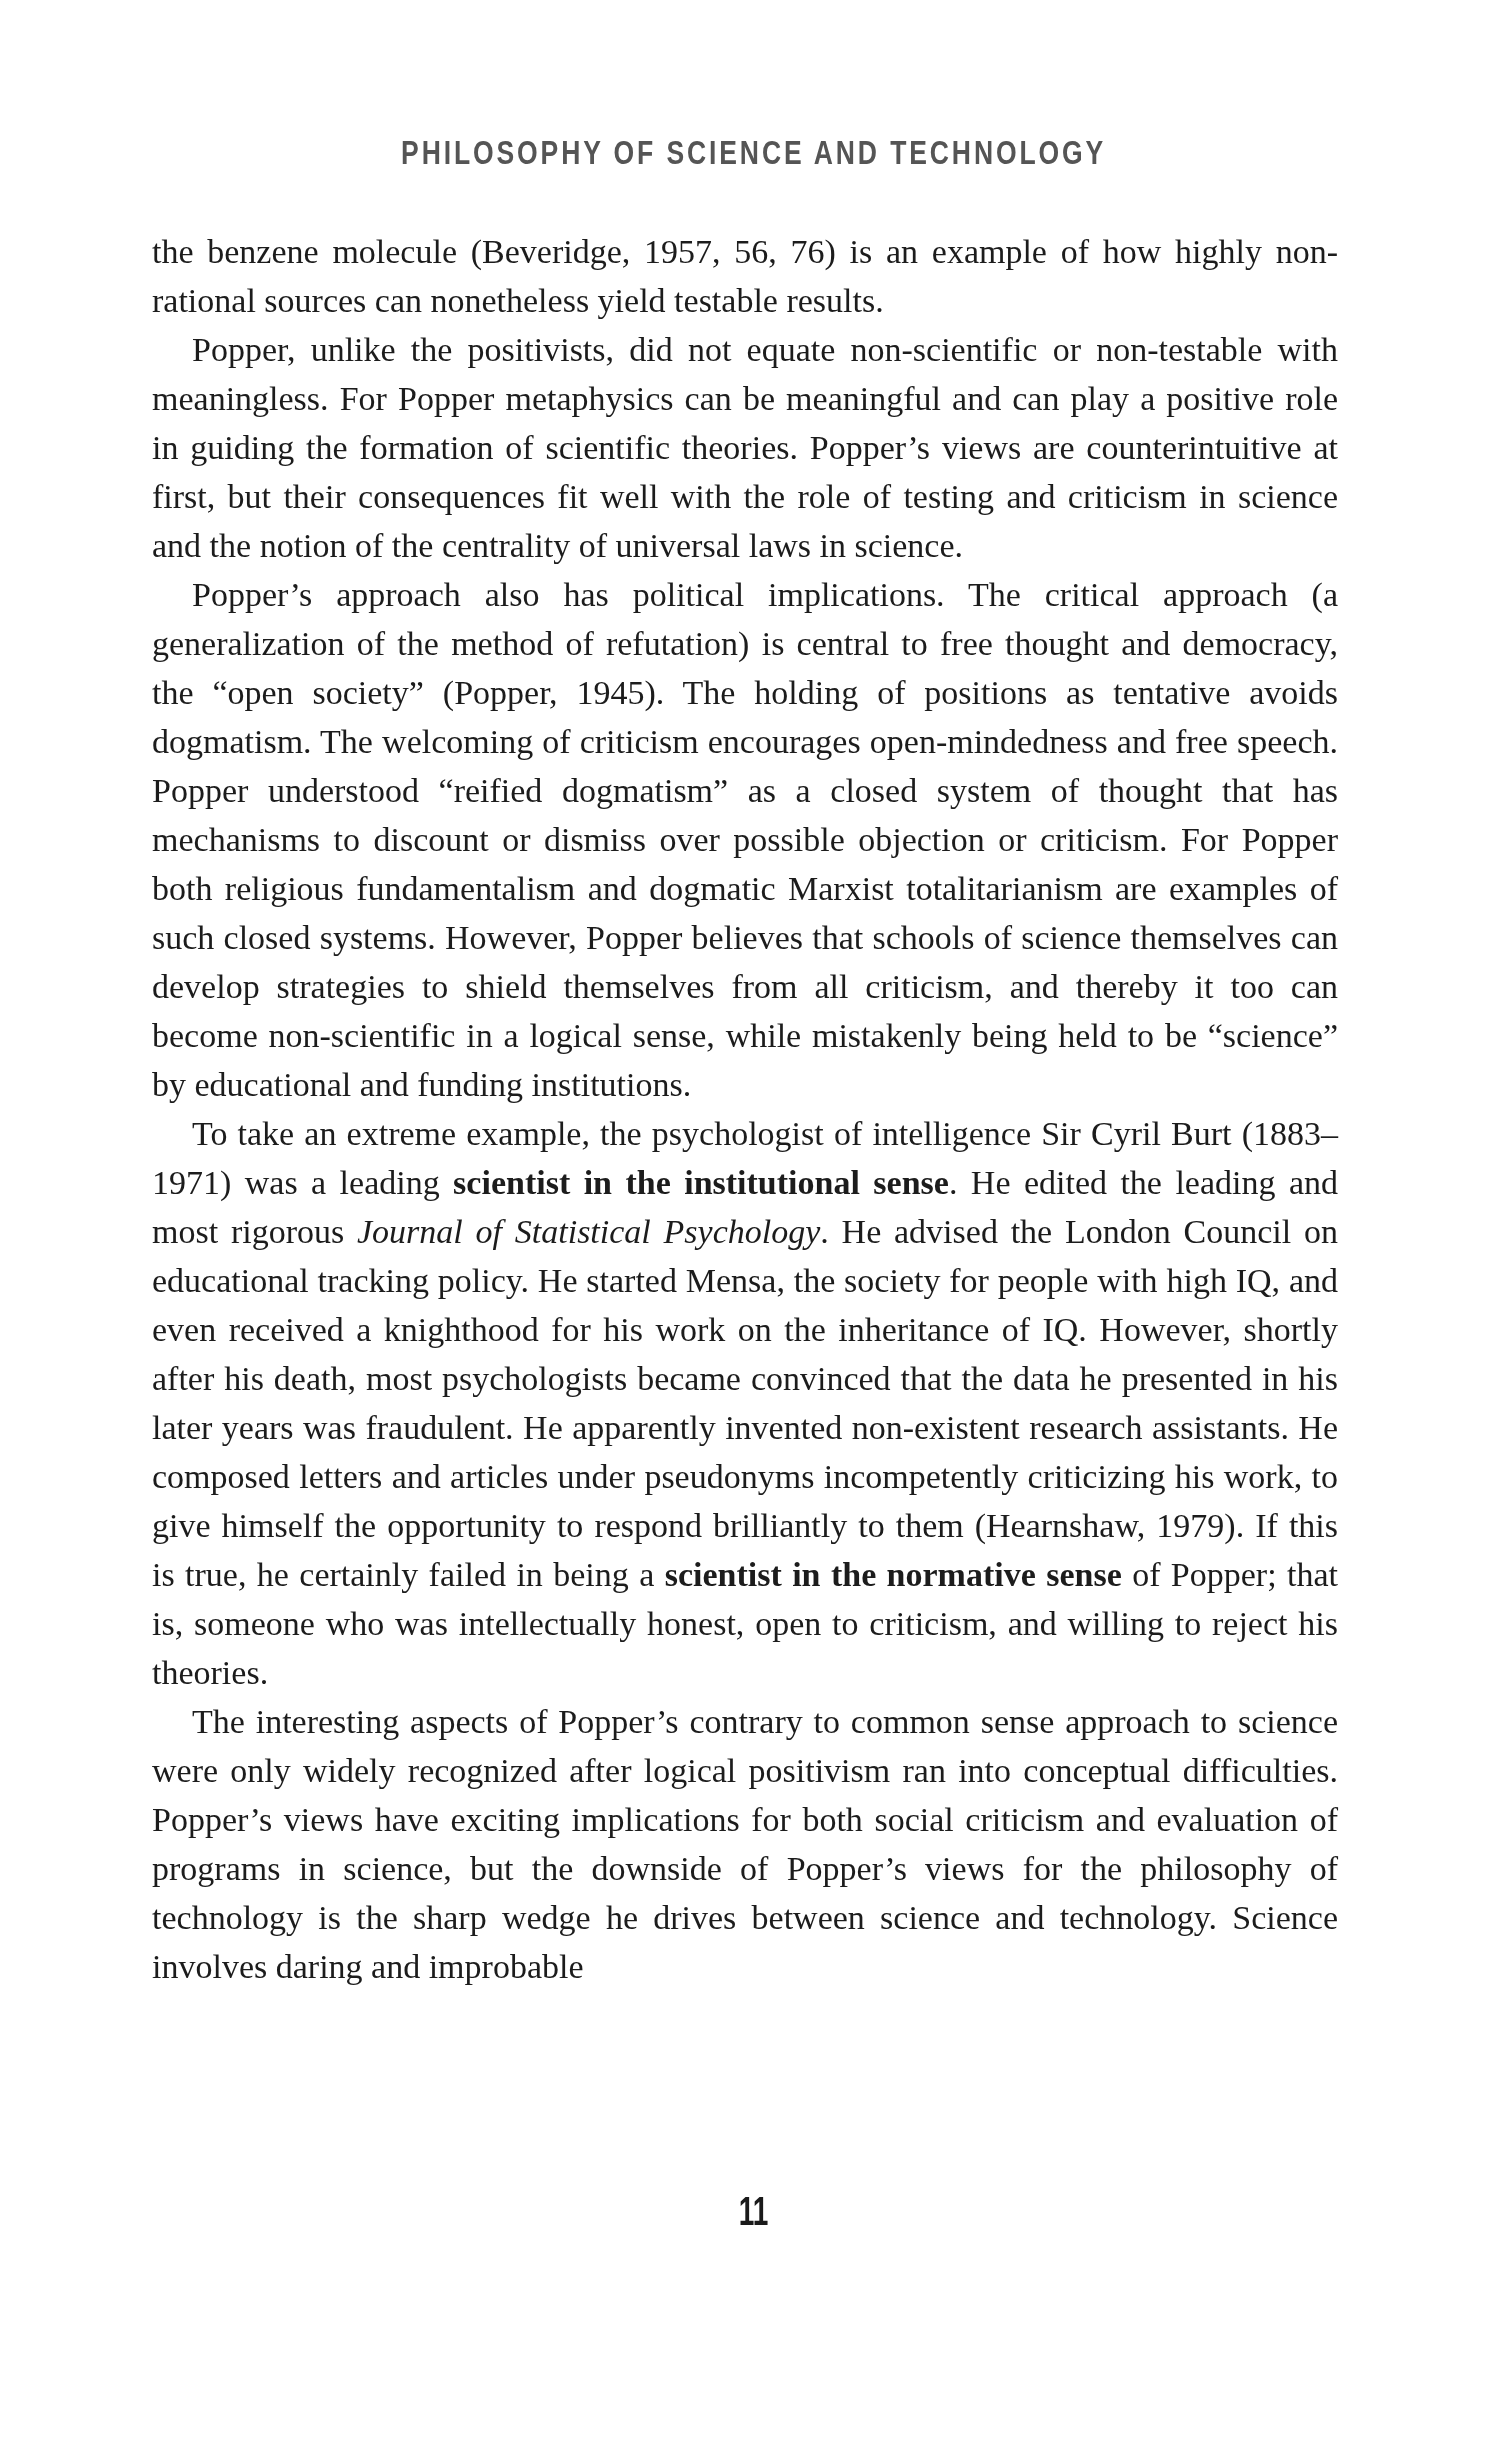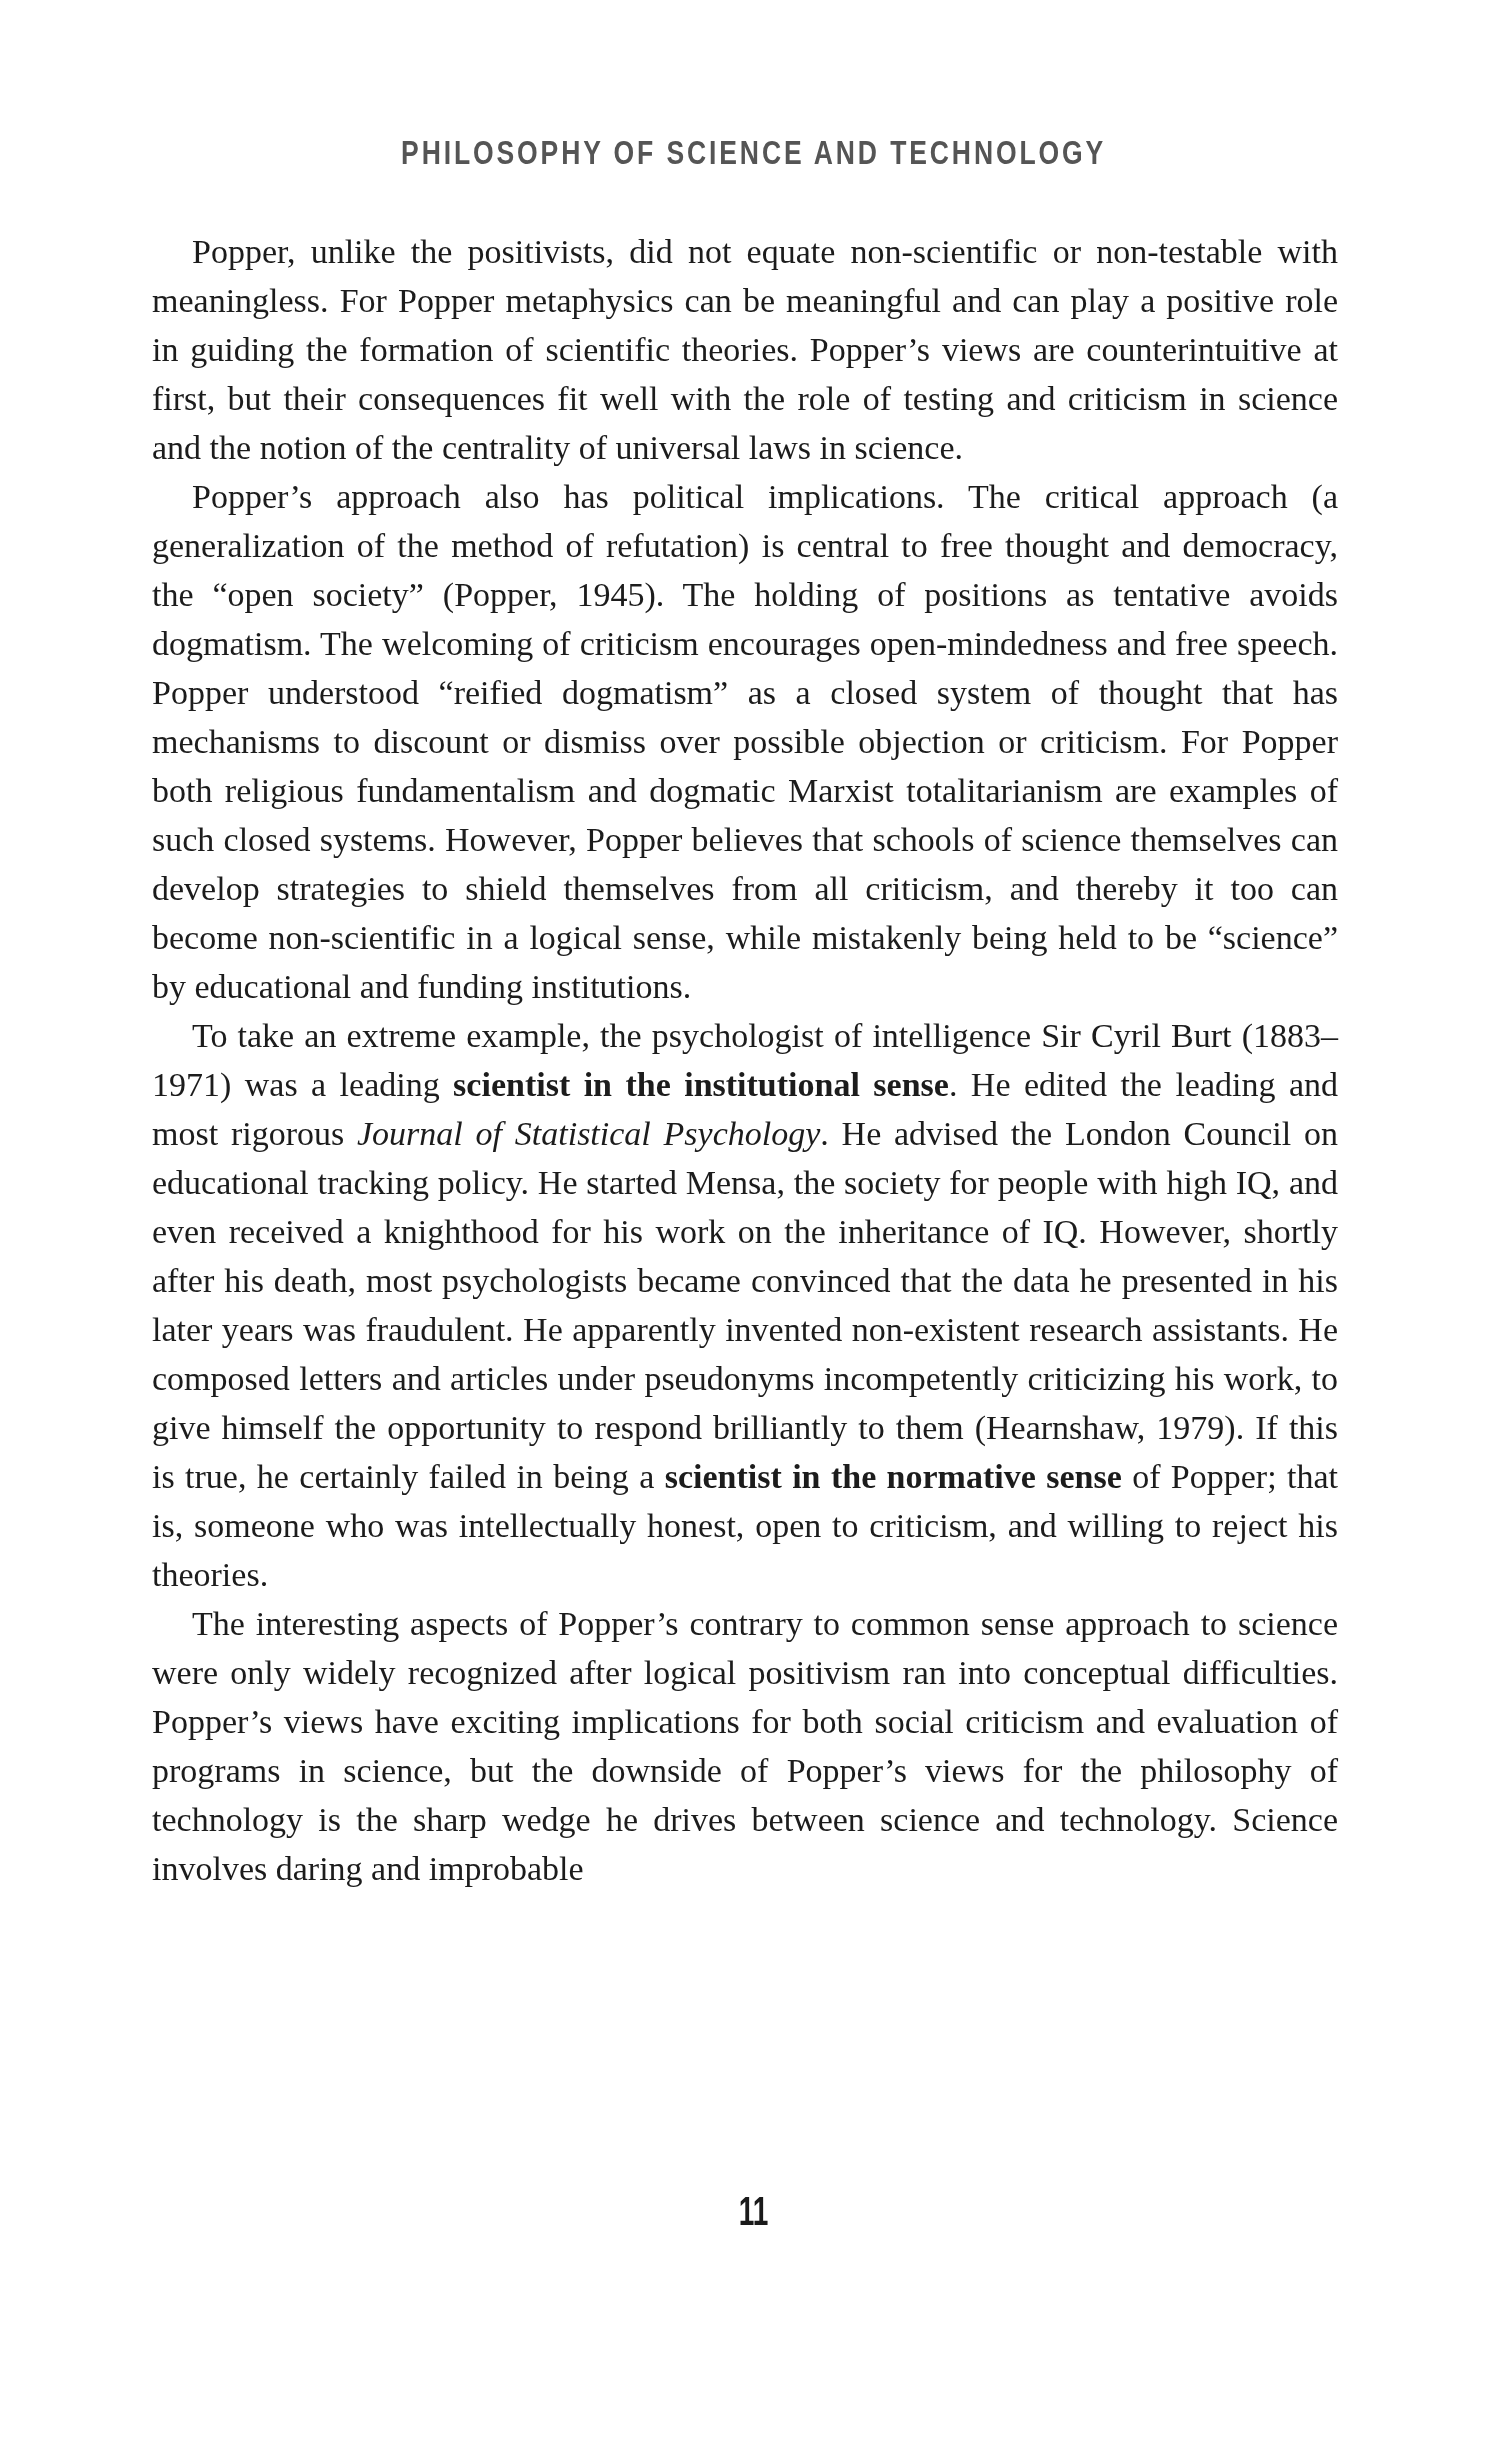--- a/index.html
+++ b/index.html
@@ -66,20 +66,23 @@
       transform-origin: 754px 0;
       line-height: 44px;
     }
   </style>
 </head>
 <body>
 
 <div class="running-head">PHILOSOPHY OF SCIENCE AND TECHNOLOGY</div>
 
 <div class="body-text">
+  <p class="cont">
+    <span>the benzene molecule (Beveridge, 1957, 56, 76) is an example of how highly non-rational sources can nonetheless yield testable results.</span>
+  </p>
   <p>
     <span>Popper, unlike the positivists, did not equate non-scientific or non-testable with meaningless. For Popper metaphysics can be meaningful and can play a positive role in guiding the formation of scientific theories. Popper’s views are counterintuitive at first, but their consequences fit well with the role of testing and criticism in science and the notion of the centrality of universal laws in science.</span>
   </p>
   <p>
     <span>Popper’s approach also has political implications. The critical approach (a generalization of the method of refutation) is central to free thought and democracy, the “open society” (Popper, 1945). The holding of positions as tentative avoids dogmatism. The welcoming of criticism encourages open-mindedness and free speech. Popper understood “reified dogmatism” as a closed system of thought that has mechanisms to discount or dismiss over possible objection or criticism. For Popper both religious fundamentalism and dogmatic Marxist totalitarianism are examples of such closed systems. However, Popper believes that schools of science themselves can develop strategies to shield themselves from all criticism, and thereby it too can become non-scientific in a logical sense, while mistakenly being held to be “science” by educational and funding institutions.</span>
   </p>
   <p>
     <span>To take an extreme example, the psychologist of intelligence Sir Cyril Burt (1883–1971) was a leading </span><b>scientist in the institutional sense</b><span>. He edited the leading and most rigorous </span><i>Journal of Statistical Psychology</i><span>. He ad­vised the London Council on educational tracking policy. He started Mensa, the society for people with high IQ, and even received a knighthood for his work on the inheritance of IQ. However, shortly after his death, most psy­chologists became convinced that the data he presented in his later years was fraudulent. He apparently invented non-existent research assistants. He composed letters and articles under pseudonyms incompetently criticizing his work, to give himself the opportunity to respond brilliantly to them (Hearnshaw, 1979). If this is true, he certainly failed in being a </span><b>scientist in the normative sense</b><span> of Popper; that is, someone who was intellectually honest, open to criticism, and willing to reject his theories.</span>
   </p>
   <p>

